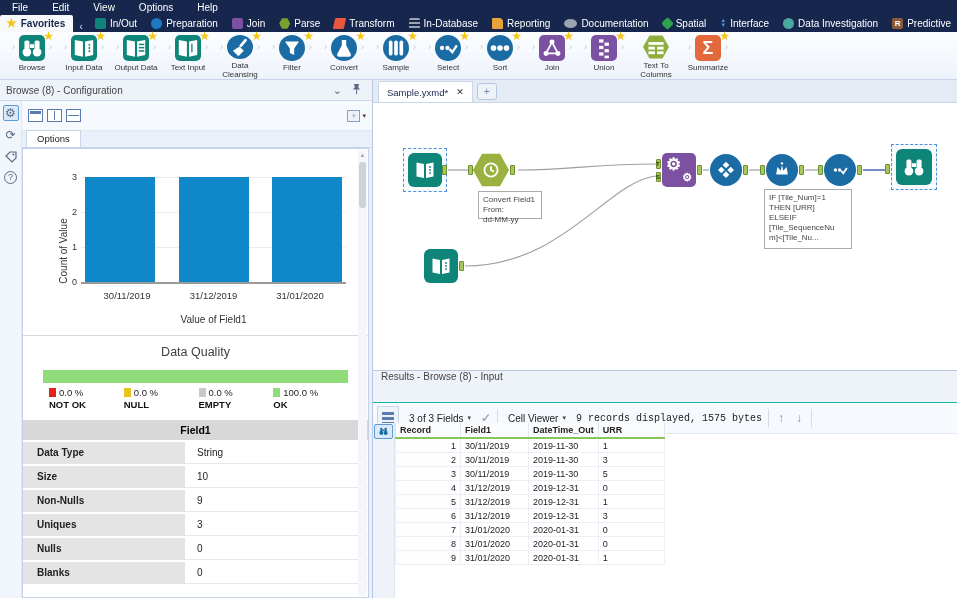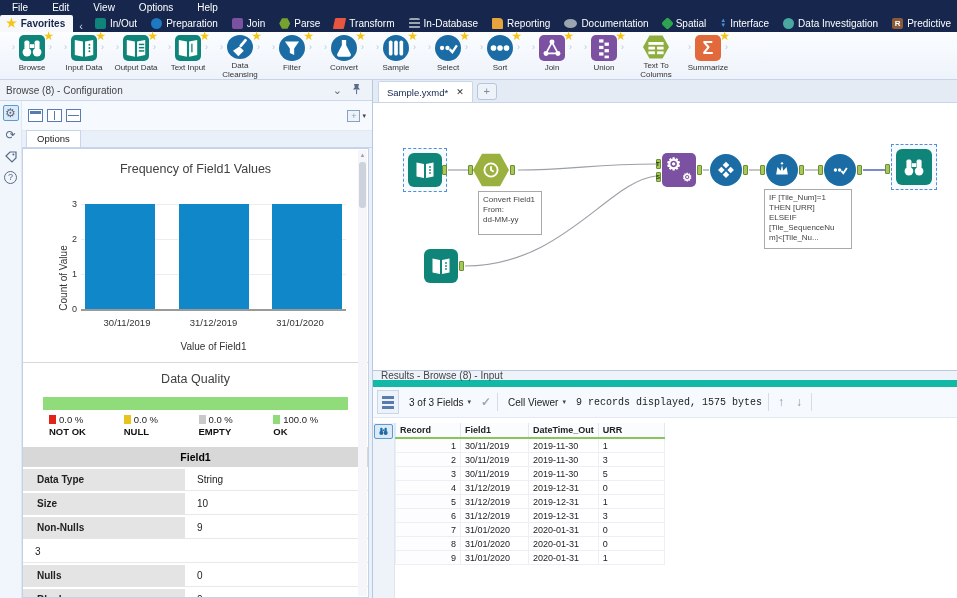--- a/index.html
+++ b/index.html
@@ -113,21 +113,21 @@
   .nd-hex { background:#9bb13f; clip-path:polygon(25% 2%,75% 2%,100% 50%,75% 98%,25% 98%,0 50%); }
   .nd-purple { background:#7c51a1; border-radius:5px; }
   .nd-blue { background:#1b6ca4; border-radius:50%; }
   .anchor { position:absolute; width:5px; height:10px; background:#a6c85b; border:1px solid #6e8f2f; border-radius:1px; }
   .anchor .al { position:absolute; left:-1px; top:0; font-size:6px; font-weight:bold; color:#1d3008; line-height:9px; }
   .annot { position:absolute; background:#fff; border:1px solid #a9a9a9; font-size:8px; line-height:10px; color:#444; padding:3px 4px; white-space:pre-line; }
   .wires { position:absolute; inset:0; }
 
   
   .results { position:absolute; left:373px; top:370px; width:584px; height:228px; background:#fff; border-top:1px solid #b9c8e0; }
-  .res-header { height:16px; background:#eef3fa; border-bottom:7px solid #14b8a6; font-size:10px; color:#444; display:flex; align-items:center; padding:0 8px; }
+  .res-header { height:32px; background:#eef3fa; border-bottom:1px solid #14b8a6; font-size:10px; color:#444; display:flex; align-items:flex-start; padding:0 8px; }
   .res-toolbar { height:31px; background:#f6f9fd; border-bottom:1px solid #e2e9f4; display:flex; align-items:center; padding:0 4px; gap:6px; }
   .stack-btn { width:22px; height:24px; border:1px solid #c9d5e8; background:#eef3fa; display:flex; align-items:center; justify-content:center; }
   .stack-glyph { width:12px; height:13px; background:repeating-linear-gradient(#5a7bb0 0 3px, #eef3fa 3px 5px); }
   .res-dd { font-size:10px; color:#222; display:flex; align-items:center; gap:4px; padding:0 4px; }
   .caret-sm { font-size:7px; color:#444; }
   .res-check { color:#9aa8b5; font-size:12px; font-weight:bold; }
   .res-sep { width:1px; height:18px; background:#d4dce8; }
   .res-status { font-size:10px; color:#222;font-family:Liberation Mono, monospace; }
   .res-arrow { color:#8a97a8; font-size:12px; padding:0 3px; }
   .res-grid { position:absolute; left:0; top:52px; right:0; bottom:0; display:flex; }
@@ -401,21 +401,20 @@
       <span class="lay-ic c"></span>
       <span class="grid-dd">
         <span class="g"></span>
         <span class="caret">▾</span>
       </span>
     </div>
     <div class="profile-tabrow">
       <span class="profile-tab">Options</span>
     </div>
     <div class="cfg-body">
-      <div class="chart-title">Frequency of Field1 Values</div>
       <div class="chart-wrap">
         <span class="ylab">Count of Value</span>
         <div class="plot">
           <div class="gl" style="top:0"></div>
           <div class="gl" style="top:33.3%"></div>
           <div class="gl" style="top:66.6%"></div>
           <span class="ytick" style="top:0">3</span>
           <span class="ytick" style="top:33.3%">2</span>
           <span class="ytick" style="top:66.6%">1</span>
           <span class="ytick" style="top:100%">0</span>
@@ -472,20 +471,21 @@
       </div>
       <div class="fs-row">
         <div class="fs-label">Size</div>
         <div class="fs-value">10</div>
       </div>
       <div class="fs-row">
         <div class="fs-label">Non-Nulls</div>
         <div class="fs-value">9</div>
       </div>
       <div class="fs-row">
+        <div class="fs-label">Uniques</div>
         <div class="fs-value">3</div>
       </div>
       <div class="fs-row">
         <div class="fs-label">Nulls</div>
         <div class="fs-value">0</div>
       </div>
       <div class="fs-row">
         <div class="fs-label">Blanks</div>
         <div class="fs-value">0</div>
       </div>
@@ -528,21 +528,21 @@
       <span class="anchor" style="left:69px; top:62px;"></span>
 
       <span class="anchor" style="left:95px; top:62px;"></span>
       <div class="node nd-hex" style="left:100px; top:50px; width:36px; height:34px;">
         <svg width="22" height="22" viewBox="0 0 24 24">
             <circle cx="12" cy="12" r="7.2" fill="none" stroke="#fff" stroke-width="2"></circle>
             <path d="M12 8 V12 L15 14" stroke="#fff" stroke-width="2" fill="none"></path>
           </svg>
       </div>
       <span class="anchor" style="left:137px; top:62px;"></span>
-      <div class="annot" style="left:105px; top:88px; width:64px; height:44px;">Convert Field1
+      <div class="annot" style="left:105px; top:88px; width:64px; height:28px;">Convert Field1
 From:
 dd-MM-yy</div>
 
       <div class="node nd-teal" style="left:51px; top:146px; width:34px; height:34px;">
         <svg width="24" height="24" viewBox="0 0 24 24" fill="#fff">
             <path d="M3.5 4.5 L11 6 V20 L3.5 18.5 Z"></path>
             <path d="M20.5 4.5 L13 6 V20 L20.5 18.5 Z"></path>
             <circle cx="17" cy="9" r="0.9" fill="#0e8578"></circle>
             <circle cx="17" cy="12" r="0.9" fill="#0e8578"></circle>
             <circle cx="17" cy="15" r="0.9" fill="#0e8578"></circle>

